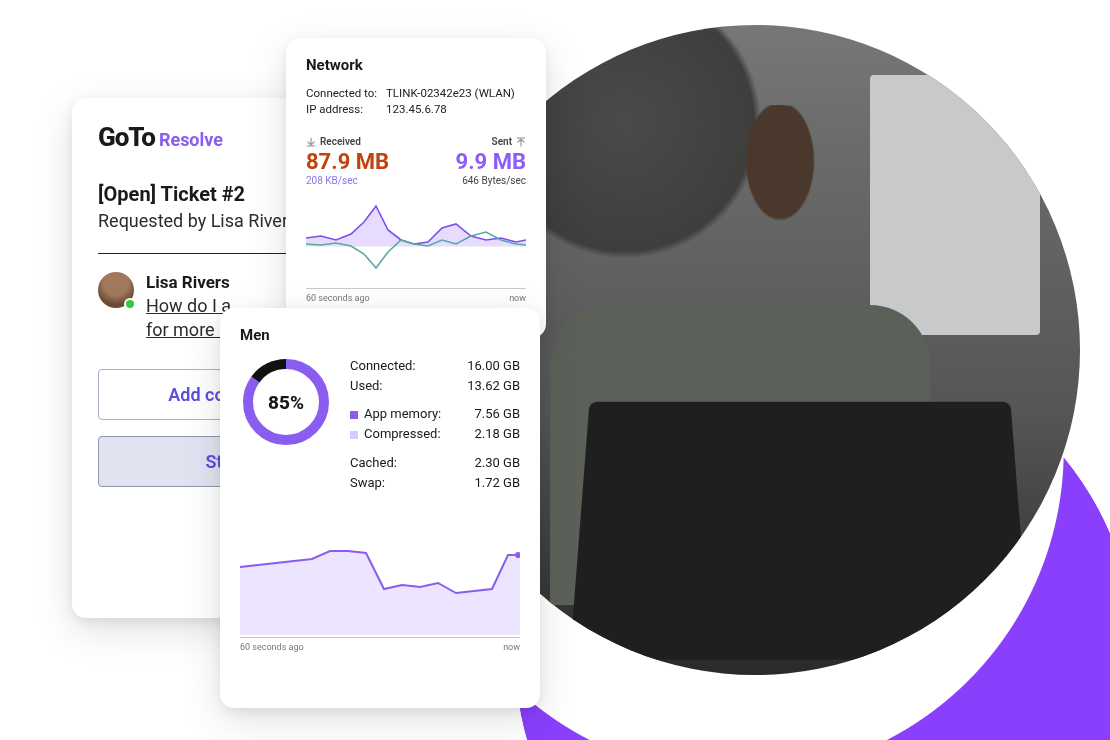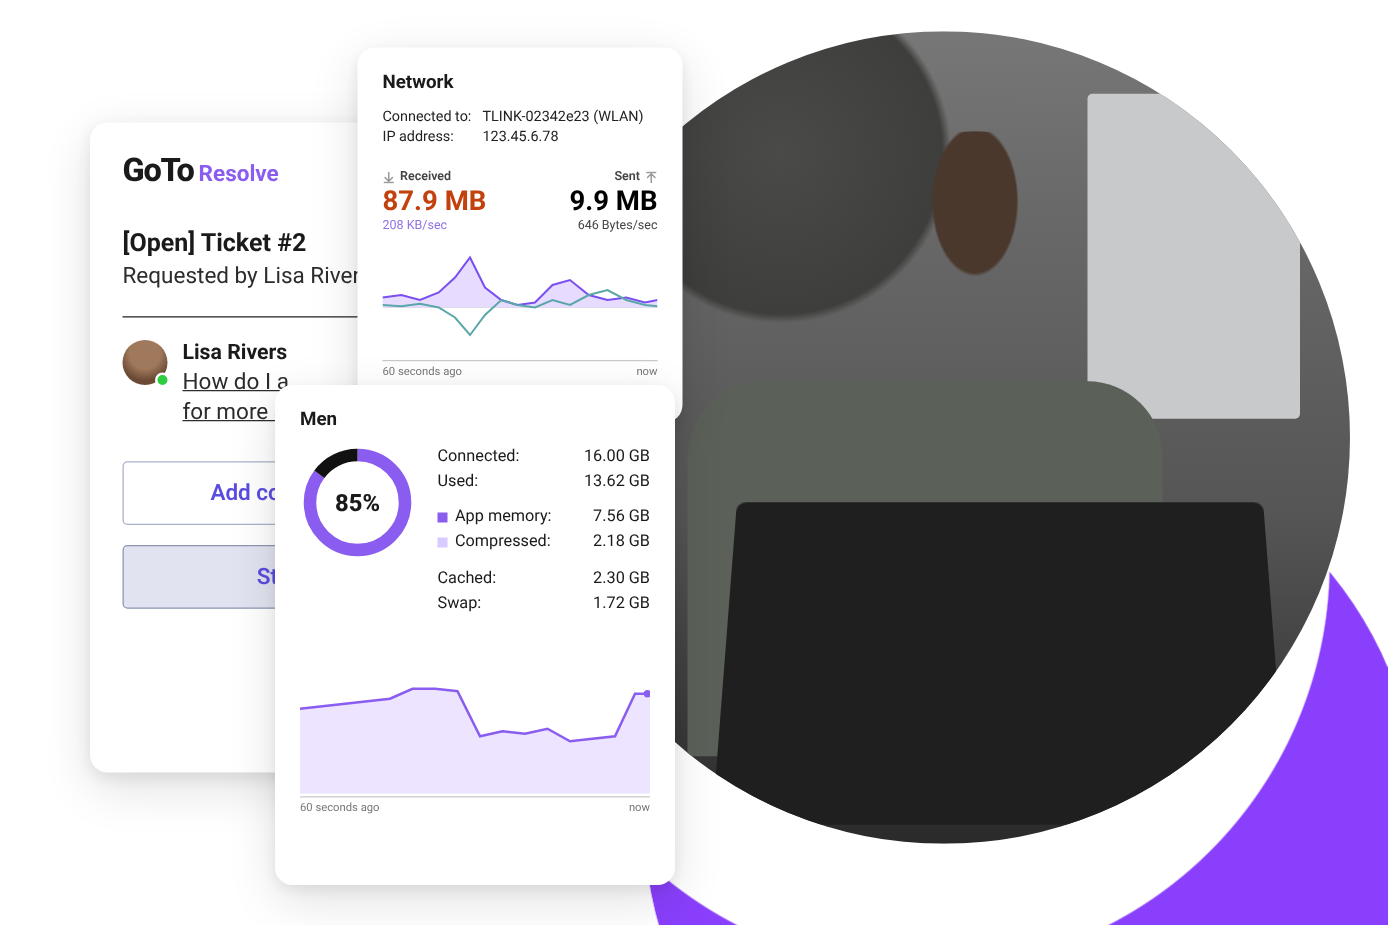--- a/index.html
+++ b/index.html
@@ -186,21 +186,21 @@
   .net-stats { display: flex; justify-content: space-between; margin-top: 20px; }
   .net-col { display: flex; flex-direction: column; }
   .net-head { display: flex; align-items: center; gap: 4px; font-size: 10px; font-weight: 600; color: #444; margin-bottom: 4px; }
   .net-head.right { justify-content: flex-end; }
   .arrow { width: 10px; height: 10px; display: inline-block; }
   .big-num { font-size: 22px; font-weight: 700; line-height: 1; }
   .big-num.recv { color: #c2410c; }
   .sub-num { font-size: 10px; margin-top: 2px; }
   .sub-num.recv { color: #8f73e6; }
   .sub-num.sent { color: #444; text-align: right; }
-  .big-num.sent { text-align: right; color: #000000; }
+  .big-num.sent { text-align: right; color: #8b5cf6; }
 
   .chart-area { position: relative; height: 90px; margin-top: 10px; }
   .chart-area svg { width: 100%; height: 100%; display: block; }
   .axis-line { border-top: 1px solid #c9c9c9; margin-top: 2px; }
   .axis-labels { display: flex; justify-content: space-between; font-size: 9px; color: #777; margin-top: 4px; }
 
   
   .memory-card {
     top: 308px;
     left: 220px;

